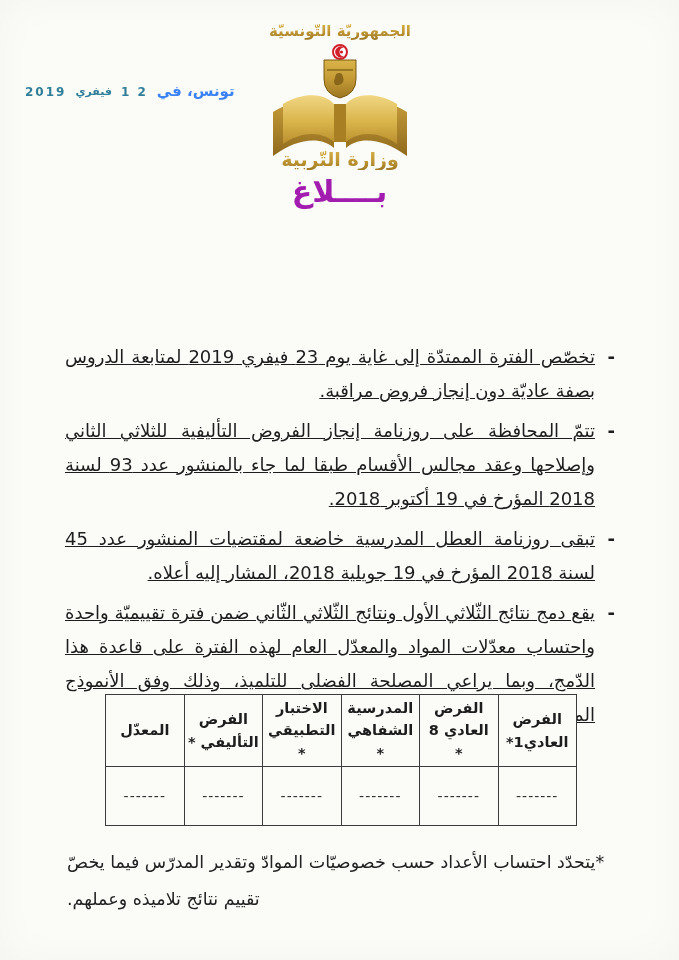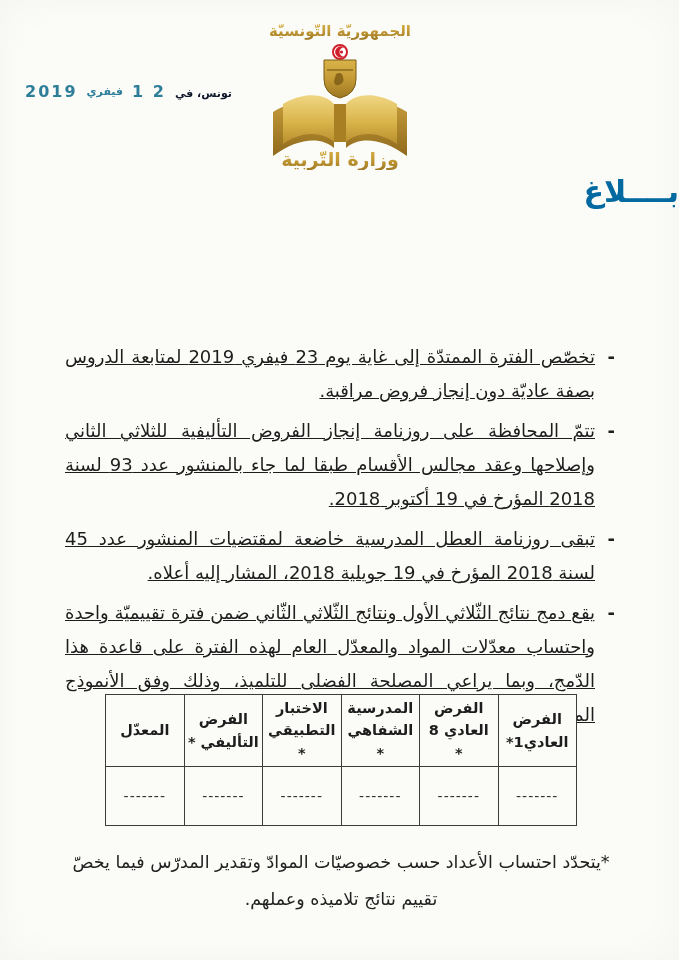--- a/index.html
+++ b/index.html
@@ -12,38 +12,38 @@
     overflow:hidden;
     box-shadow:inset 0 0 40px rgba(0,0,0,0.03);
   }
 
   
   .dateline {
     position:absolute; top:82px; left:25px;
     display:flex; direction:rtl; align-items:baseline; gap:9px;
     white-space:nowrap;
   }
-  .date-prefix { font-size:11px; font-weight:bold; color:#0f172a; }
+  .date-prefix { font-size:15px; font-weight:bold; color:#3b82f6; }
   .stamp { color:#2e7e99; font-weight:bold; letter-spacing:2px; }
-  .stamp-day, .stamp-year { font-size:16px; }
+  .stamp-day, .stamp-year { font-size:12px; }
   .stamp-month { font-size:11px; letter-spacing:0; align-self:center; }
 
   
   .emblem {
     position:absolute; top:8px; left:50%;
     transform:translateX(-50%);
     width:190px; height:162px;
   }
 
   
   .doc-title {
     position:absolute; top:174px; left:0; width:100%;
-    text-align:right;
+    text-align:center;
     font-size:30px; font-weight:bold; letter-spacing:1px;
-    color:#0369a1;
+    color:#a21caf;
   }
 
   
   .intro {
     position:absolute; top:228px; right:64px; width:550px;
     direction:rtl; text-align:justify;
     font-size:18px; line-height:36px;
     text-indent:26px;
   }
   .bullet-list {
@@ -79,21 +79,21 @@
     padding:2px 3px;
   }
   .grade-table td {
     height:56px;
     font-size:14px; letter-spacing:1px; color:#333;
   }
 
   
   .footnote {
     position:absolute; top:826px; right:64px; width:548px;
-    direction:rtl; text-align:center;
+    direction:rtl; text-align:left;
     font-size:17.5px; line-height:37px;
     color:#222;
   }
 </style>
 </head>
 <body>
 
 <div class="page">
 
   <div class="dateline">

